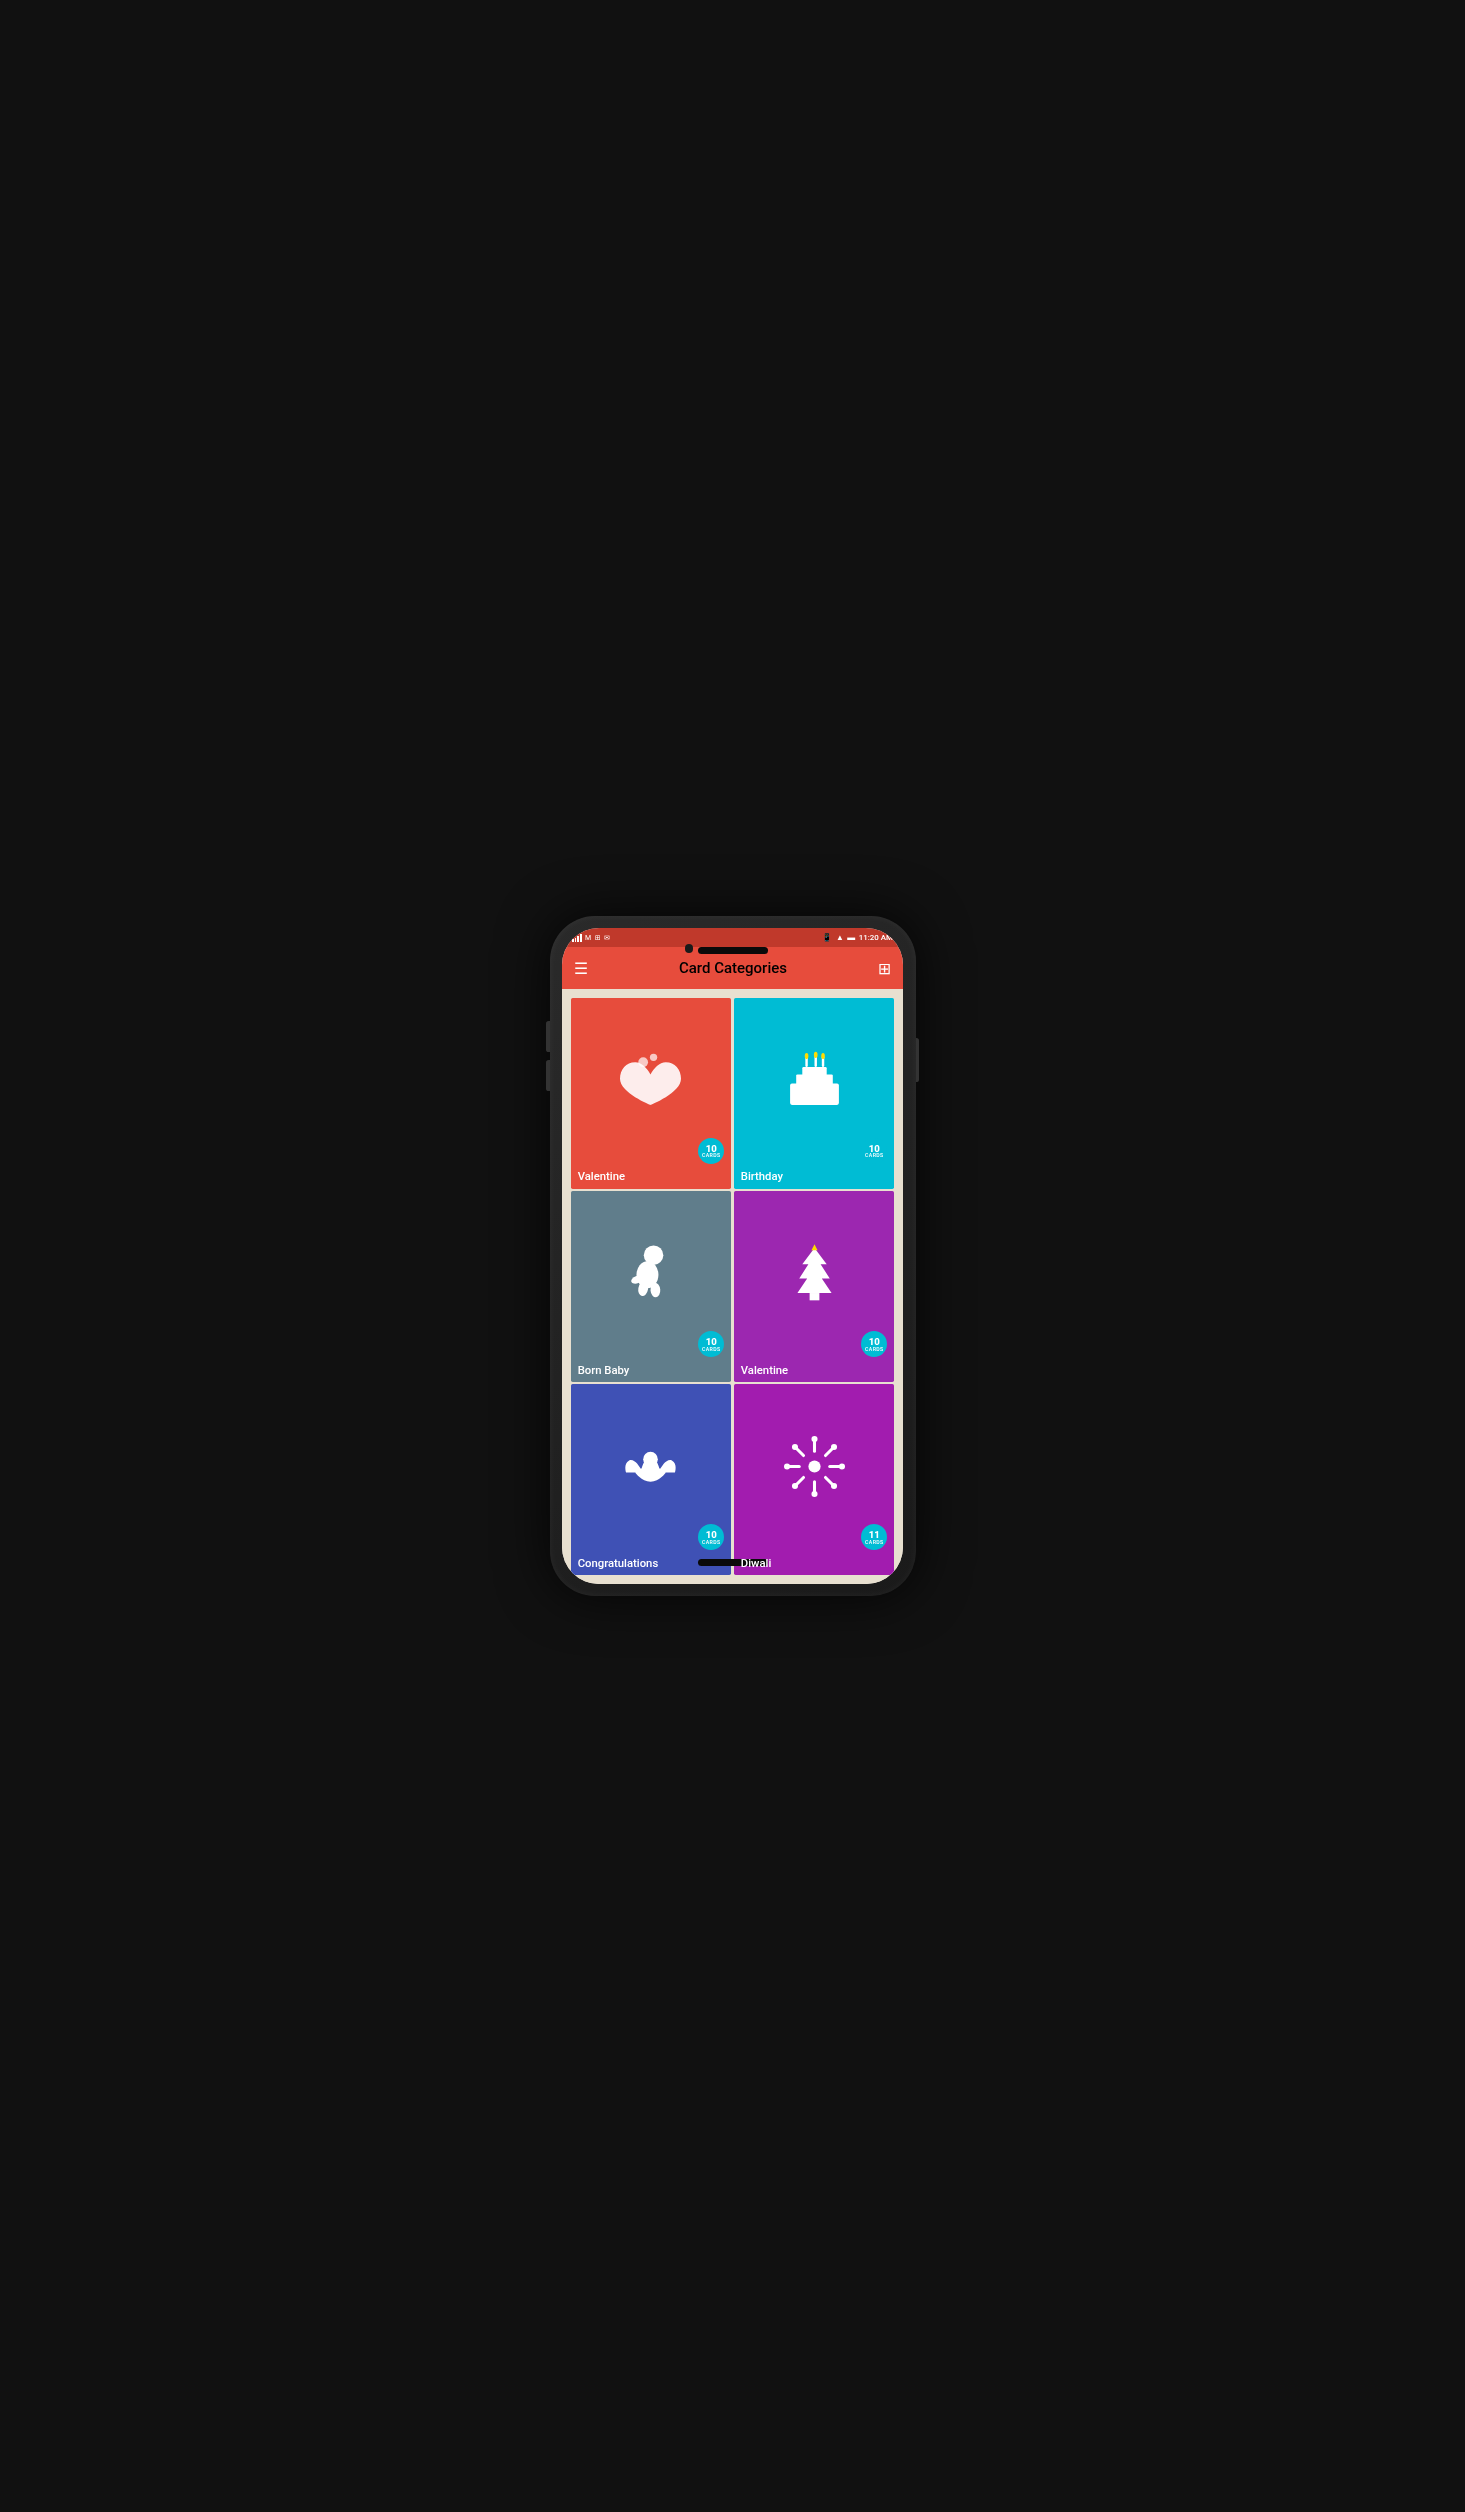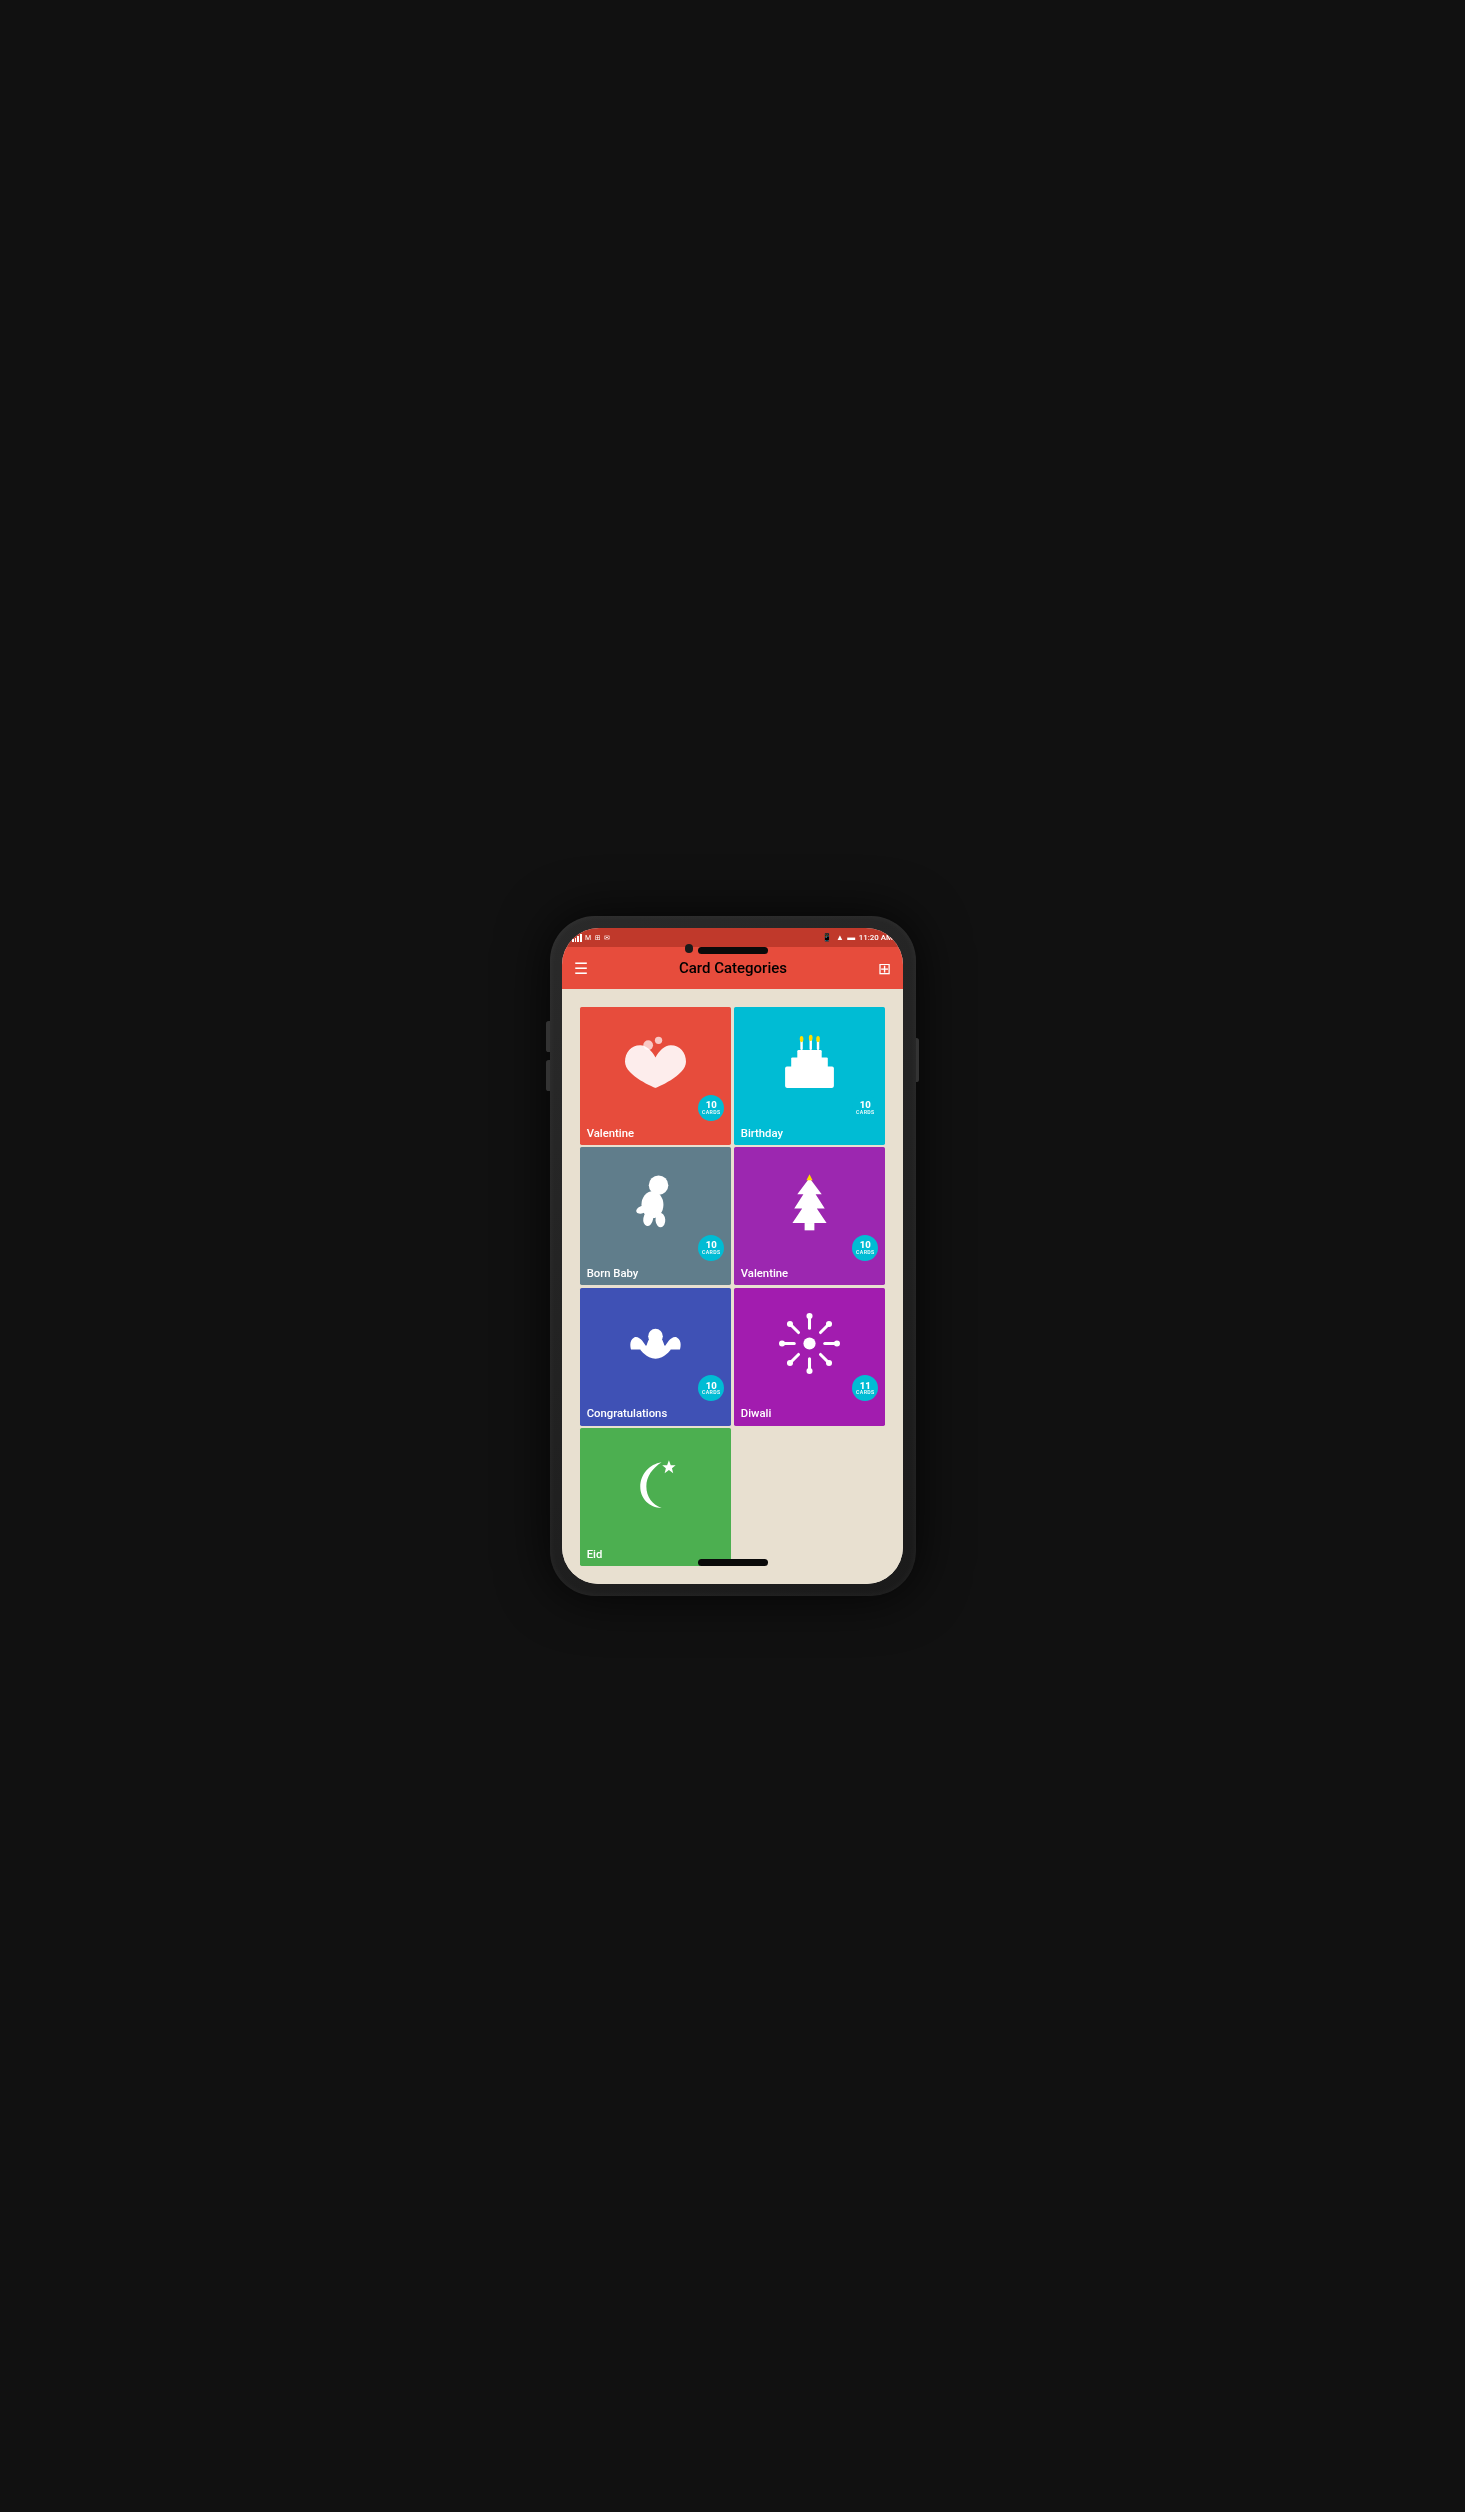--- a/index.html
+++ b/index.html
@@ -165,21 +165,21 @@
     }
 
     
     .categories-grid {
       display: grid;
       grid-template-columns: 1fr 1fr;
       flex: 1;
       overflow-y: auto;
       background: #e8e0d0;
       gap: 2.6px;
-      padding: 18px;
+      padding: 9px;
     }
 
     .category-card {
       position: relative;
       display: flex;
       flex-direction: column;
       justify-content: flex-end;
       min-height: 135px;
       cursor: pointer;
       overflow: hidden;
@@ -407,30 +407,20 @@
         <circle cx="82" cy="18" r="5"></circle>
         <circle cx="18" cy="82" r="5"></circle>
       </svg>
     </div>
     <div class="badge">
       <span class="badge-num">11</span>
       <span class="badge-txt">CARDS</span>
     </div>
     <div class="card-label">Diwali</div>
   </div>
-          <div class="category-card card-eid">
-    <div class="card-icon">
-      <svg viewBox="0 0 100 100" fill="white">
-        <path d="M60,15 C40,18 25,35 25,55 C25,75 40,90 60,90 C45,85 35,72 35,55 C35,38 45,25 60,15Z"></path>
-        <polygon points="72,12 75,20 83,20 77,25 79,33 72,28 65,33 67,25 61,20 69,20"></polygon>
-      </svg>
-    </div>
-
-    <div class="card-label">Eid</div>
-  </div>
         </div>
 
     </div>
 
     <div class="speaker-bottom"></div>
   </div>
 </div>
 
 
 </body></html>

